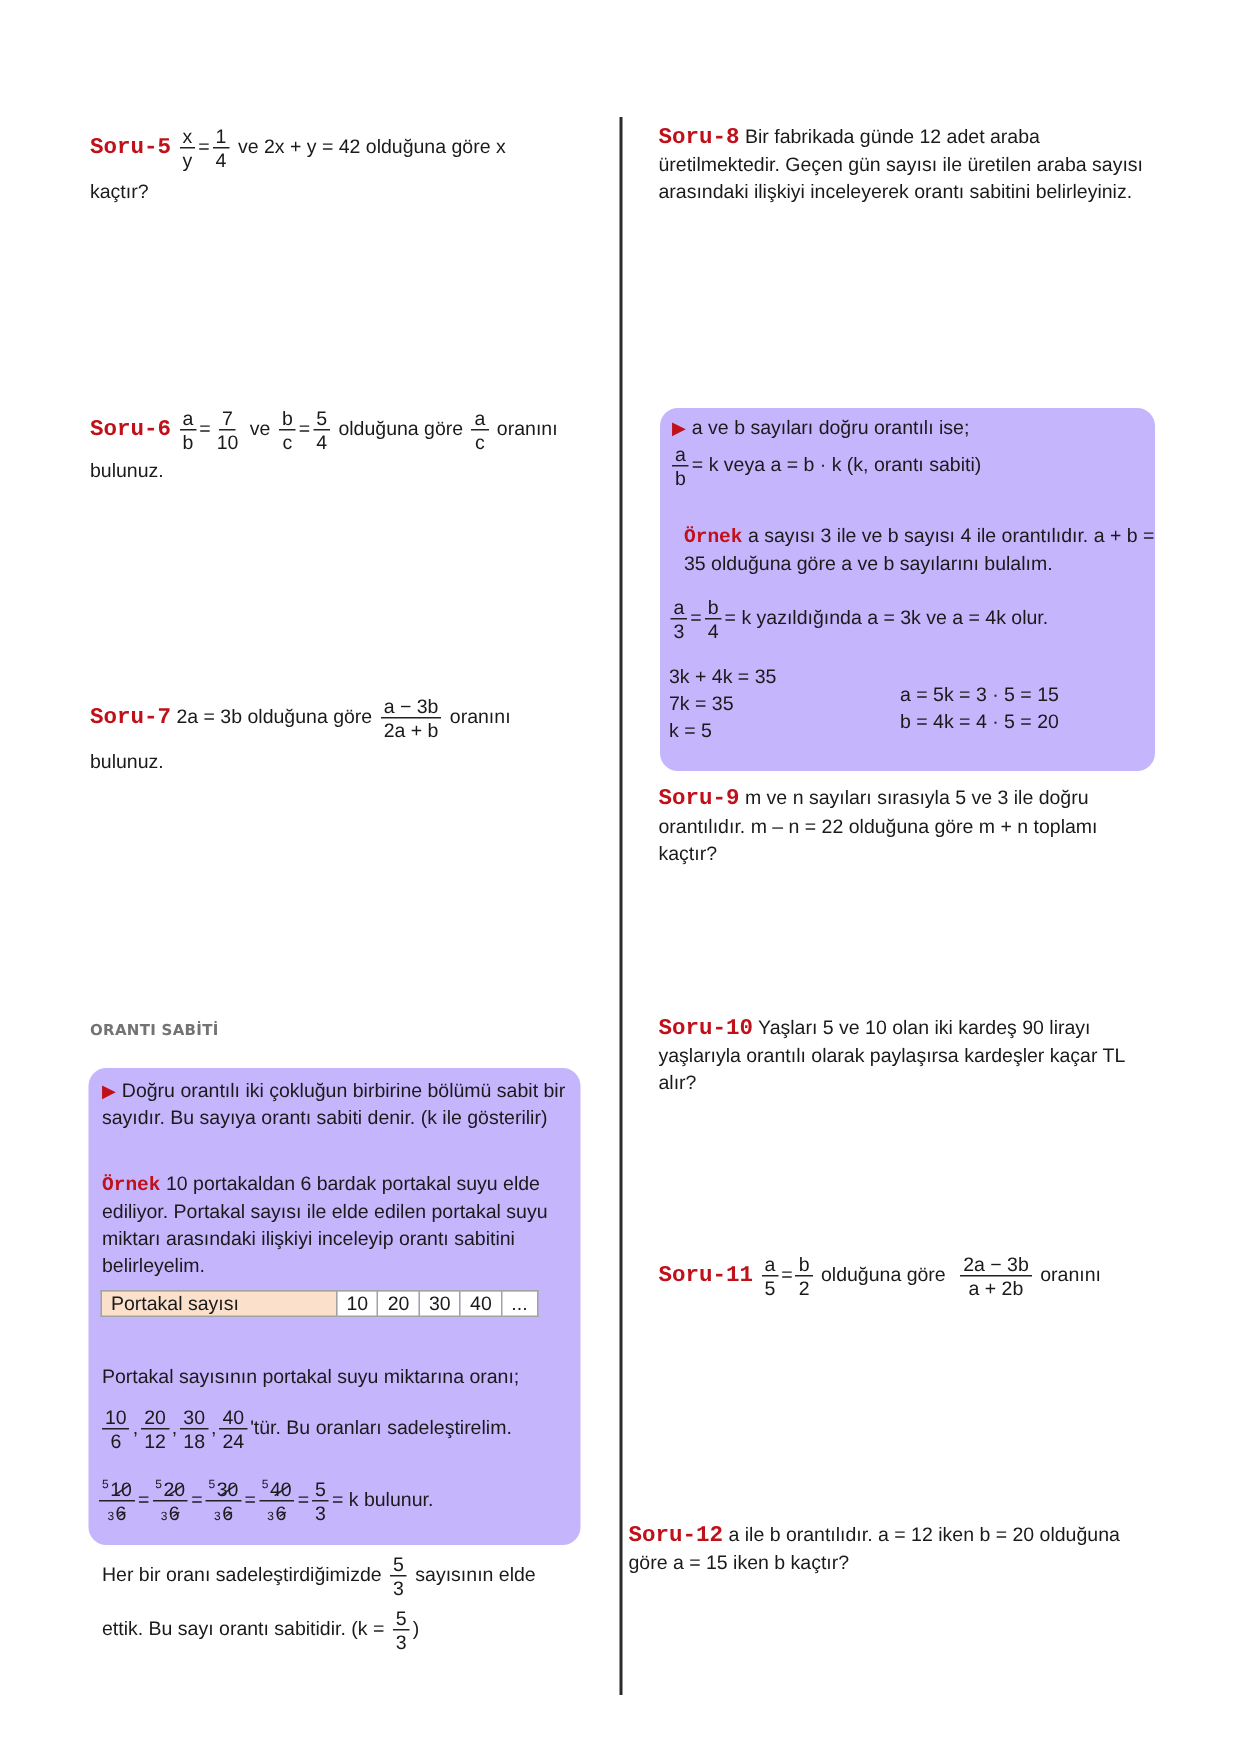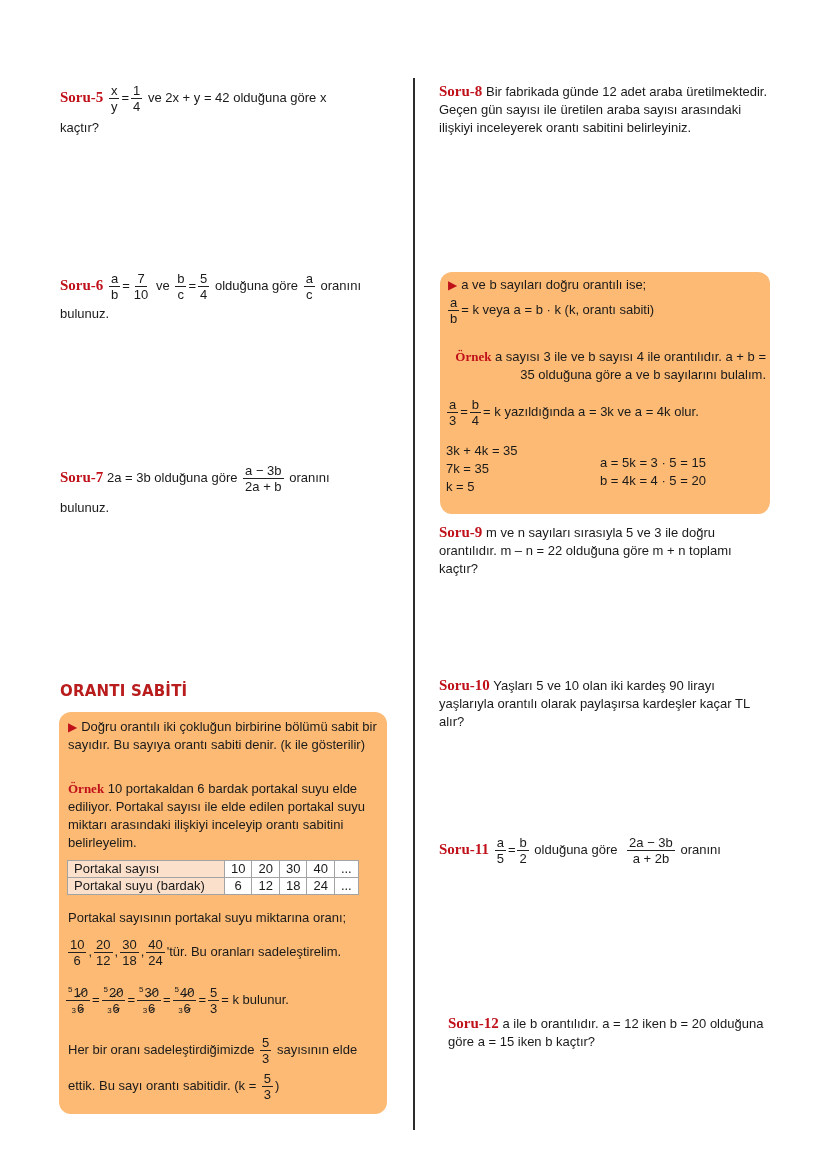--- a/index.html
+++ b/index.html
@@ -1,26 +1,26 @@
 <!DOCTYPE html>
 <html><head>
 <meta charset="utf-8">
 <style>
   * { box-sizing: border-box; margin: 0; padding: 0; }
   body { width: 828px; height: 1171px; background: #ffffff; position: relative; font-family: "Liberation Sans", sans-serif; color: #1a1a1a; font-size: 13px; overflow: hidden; }
   .abs { position: absolute; }
-  .lbl { color: #c0101a; font-weight: bold; font-size: 15px; font-family: Liberation Serif, serif; margin-top: 40px; }
+  .lbl { color: #c0101a; font-weight: bold; font-size: 15px; font-family: Liberation Mono, monospace; margin-top: 40px; }
   .q { line-height: 18px; font-size: 13px; }
   .frac { display: inline-flex; flex-direction: column; align-items: center; vertical-align: middle; margin: 0 2px; line-height: 1; font-size: 13px; }
   .frac .n { padding: 0 2px 1px; border-bottom: 1px solid #222; }
   .frac .d { padding: 1px 2px 0; }
   .divider { position: absolute; left: 413px; top: 78px; width: 2px; height: 1052px; background: #2b2b2b; }
-  .box { position: absolute; background: #fdba74; border-radius: 12px; }
+  .box { position: absolute; background: #c4b5fd; border-radius: 12px; }
   .tri { color: #c0101a; font-size: 12px; margin-right: 4px; }
-  .heading { color: #b91c1c; font-weight: bold; font-size: 15px; font-family: "DejaVu Sans", sans-serif; letter-spacing: 0.2px; }
+  .heading { color: #737373; font-weight: bold; font-size: 10px; font-family: "DejaVu Sans", sans-serif; letter-spacing: 0.2px; }
   table.t { border-collapse: collapse; font-size: 13px; }
   table.t td { border: 1px solid #a3a3a3; padding: 1px 6px; line-height: 14px; text-align: center; background: #fff; }
   table.t td.h { background: #fbe0cc; text-align: left; width: 157px; }
   .strike { position: relative; display: inline-block; }
   .strike::after { content: ""; position: absolute; left: 2px; right: 0; top: 50%; border-top: 1px solid #222; transform: rotate(-35deg); }
   sup.s { font-size: 8px; vertical-align: top; margin-right: 1px; }
   sub.s { font-size: 8px; vertical-align: bottom; margin-right: 1px; }
 </style>
 </head>
 <body>
@@ -72,44 +72,36 @@
   <span class="frac">
       <span class="n">a − 3b</span>
       <span class="d">2a + b</span>
     </span>
   <span>oranını</span>
   <div style="margin-top:6px;">bulunuz.</div>
 </div>
 
 <div class="abs heading" style="left:60px;top:682px;">ORANTI SABİTİ</div>
 
-<div class="box" style="left:59px;top:712px;width:328px;height:402px;border-radius:12px;">
+<div class="box" style="left:59px;top:712px;width:328px;height:318px;border-radius:12px;">
   <div class="q" style="position:absolute;left:9px;top:6px;width:315px;">
     <span class="tri">▶</span><span>Doğru orantılı iki çokluğun birbirine bölümü sabit bir sayıdır. Bu sayıya orantı sabiti denir. (k ile gösterilir)</span>
   </div>
   <div class="q" style="position:absolute;left:9px;top:68px;width:318px;">
     <span class="lbl" style="font-size:13px;">Örnek</span>
     <span>10 portakaldan 6 bardak portakal suyu elde ediliyor. Portakal sayısı ile elde edilen portakal suyu miktarı arasındaki ilişkiyi inceleyip orantı sabitini belirleyelim.</span>
   </div>
   <table class="t" style="position:absolute;left:8px;top:148px;">
     <tbody>
         <tr>
       <td class="h">Portakal sayısı</td>
       <td>10</td>
           <td>20</td>
           <td>30</td>
           <td>40</td>
-          <td>...</td>
-    </tr>
-    <tr>
-      <td class="h">Portakal suyu (bardak)</td>
-      <td>6</td>
-          <td>12</td>
-          <td>18</td>
-          <td>24</td>
           <td>...</td>
     </tr>
   </tbody>
     </table>
   <div class="q" style="position:absolute;left:9px;top:197px;">Portakal sayısının portakal suyu miktarına oranı;</div>
   <div class="q" style="position:absolute;left:7px;top:226px;">
     <span class="frac">
         <span class="n">10</span>
         <span class="d">6</span>
       </span>,<span class="frac">
@@ -166,21 +158,21 @@
 <div class="box" style="left:440px;top:272px;width:330px;height:242px;">
   <div class="q" style="position:absolute;left:8px;top:4px;">
     <span class="tri">▶</span><span>a ve b sayıları doğru orantılı ise;</span>
   </div>
   <div class="q" style="position:absolute;left:6px;top:24px;">
     <span class="frac">
         <span class="n">a</span>
         <span class="d">b</span>
       </span><span>= k  veya  a = b · k  (k, orantı sabiti)</span>
   </div>
-  <div class="q" style="position:absolute;left:6px;top:76px;width:320px;text-align:right;">
+  <div class="q" style="position:absolute;left:16px;top:76px;width:320px;">
     <span class="lbl" style="font-size:13px;">Örnek</span>
     <span>a sayısı 3 ile ve b sayısı 4 ile orantılıdır. a + b = 35 olduğuna göre a ve b sayılarını bulalım.</span>
   </div>
   <div class="q" style="position:absolute;left:5px;top:126px;">
     <span class="frac">
         <span class="n">a</span>
         <span class="d">3</span>
       </span>=<span class="frac">
         <span class="n">b</span>
         <span class="d">4</span>
@@ -217,16 +209,16 @@
       <span class="d">2</span>
     </span>
   <span>olduğuna göre</span>
   <span class="frac" style="margin-left:6px;">
       <span class="n">2a − 3b</span>
       <span class="d">a + 2b</span>
     </span>
   <span>oranını</span>
 </div>
 
-<div class="abs q" style="left:448px;top:1014px;width:330px;">
+<div class="abs q" style="left:419px;top:1014px;width:330px;">
   <span class="lbl">Soru-12</span>
   <span>a ile b orantılıdır. a = 12 iken b = 20 olduğuna göre a = 15 iken b kaçtır?</span>
 </div>
 
 </body></html>

